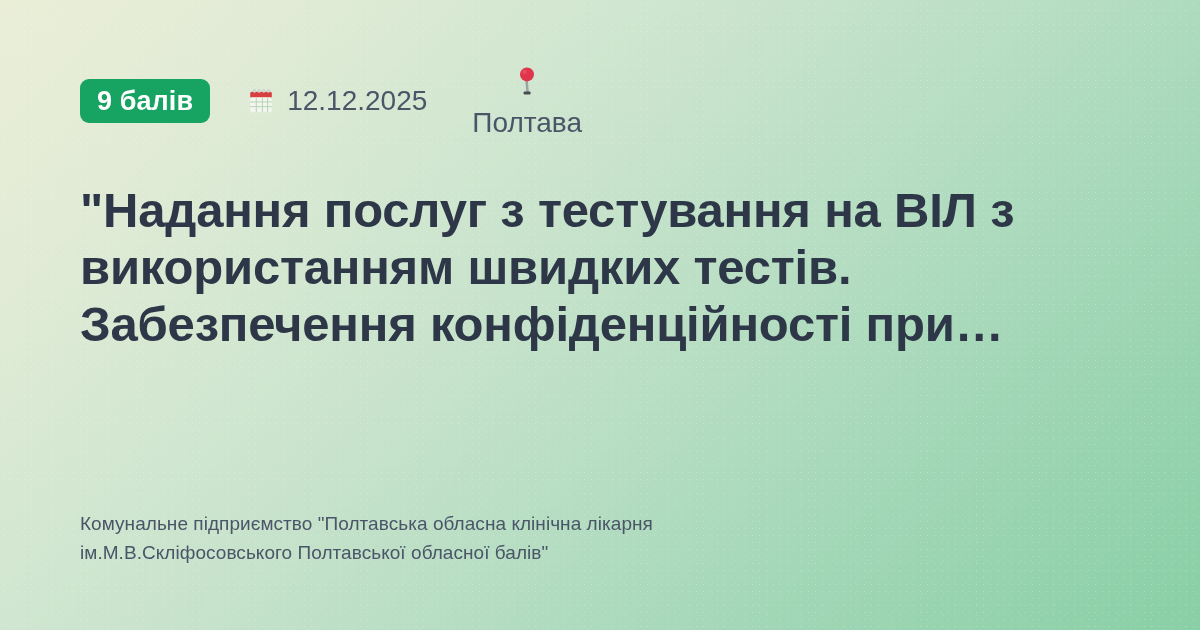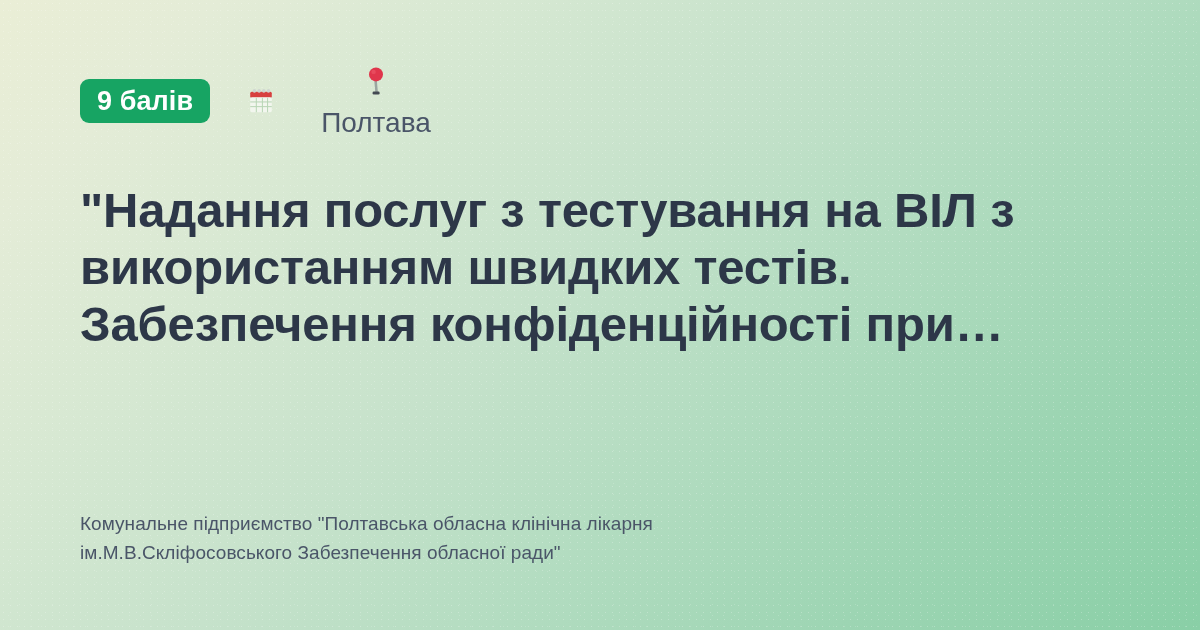--- a/index.html
+++ b/index.html
@@ -162,20 +162,21 @@
           </g>
 
           <g fill="#cfd6d0">
             <circle cx="9" cy="5.2" r="1.9"></circle>
               <circle cx="14" cy="5.2" r="1.9"></circle>
             <circle cx="19" cy="5.2" r="1.9"></circle>
               <circle cx="24" cy="5.2" r="1.9"></circle>
           </g>
         </svg>
       </span>
+      <span class="meta-text">12.12.2025</span>
     </span>
 
     <span class="meta-item place">
       <span class="icon">
         <svg width="22" height="32" viewBox="0 0 22 32" aria-hidden="true">
 
           <path d="M10.4 12.5 L11.6 26.5" stroke="#9aa6a0" stroke-width="2.6" stroke-linecap="round"></path>
 
           <rect x="7.6" y="25.6" width="7" height="2.8" rx="1.2" fill="#434a52"></rect>
 
@@ -184,16 +185,16 @@
         </svg>
       </span>
       <span class="meta-text">Полтава</span>
     </span>
   </div>
 
   <h1 class="headline">"Надання послуг з тестування на ВІЛ з використанням швидких тестів. Забезпечення конфіденційності при…</h1>
 
   <div class="footer-org">
     <span class="org-line">Комунальне підприємство "Полтавська обласна клінічна лікарня</span>
-    <span class="org-line">ім.М.В.Скліфосовського Забезпечення обласної ради"</span>
+    <span class="org-line">ім.М.В.Скліфосовського Полтавської обласної балів"</span>
   </div>
 
 </div>
 
 </body></html>

